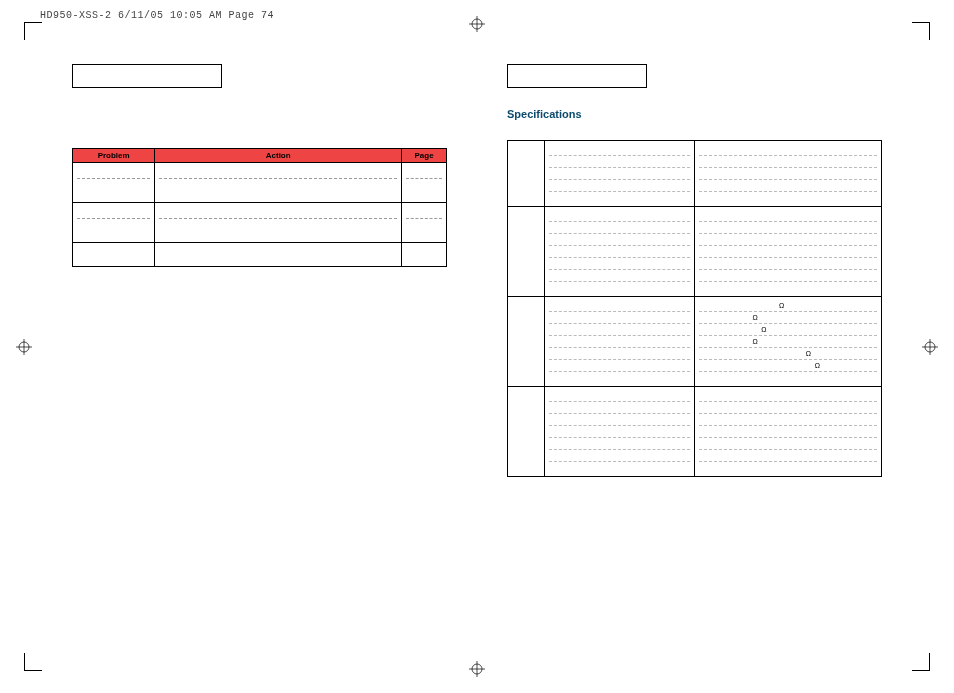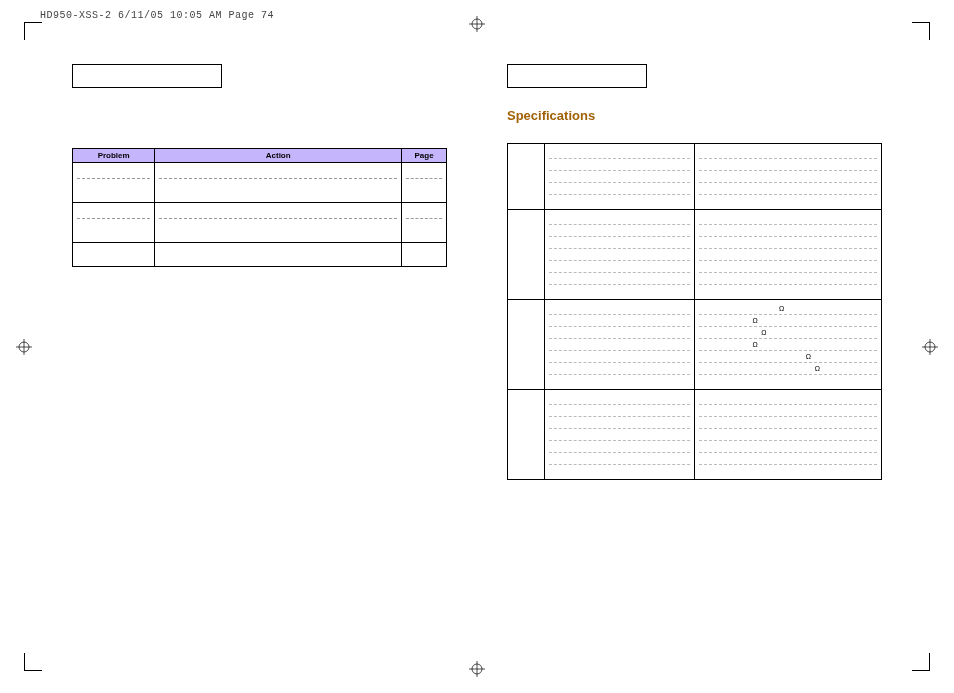--- a/index.html
+++ b/index.html
@@ -66,38 +66,38 @@
   .header-slot {
     height: 24px;
     border: 1px solid #000;
     width: 150px;
     box-sizing: border-box;
     margin-bottom: 60px;
   }
 
   .section-title {
     font-weight: bold;
-    font-size: 13px;
+    font-size: 11px;
     margin: 0 0 20px 0;
-    color: #a16207;
+    color: #0c4a6e;
   }
 
   
   table.trouble {
     border-collapse: collapse;
     width: 100%;
     font-size: 7px;
   }
   table.trouble th {
     border: 1px solid #000;
     font-weight: bold;
     font-size: 8px;
     padding: 2px 0;
     text-align: center;
-    background: #c4b5fd;
+    background: #ef4444;
   }
   table.trouble td {
     border-left: 1px solid #000;
     border-right: 1px solid #000;
     border-bottom: 1px solid #000;
     padding: 4px 4px 12px 4px;
     vertical-align: top;
   }
   table.trouble td.page-col { text-align:center; }
   .dash-line {

